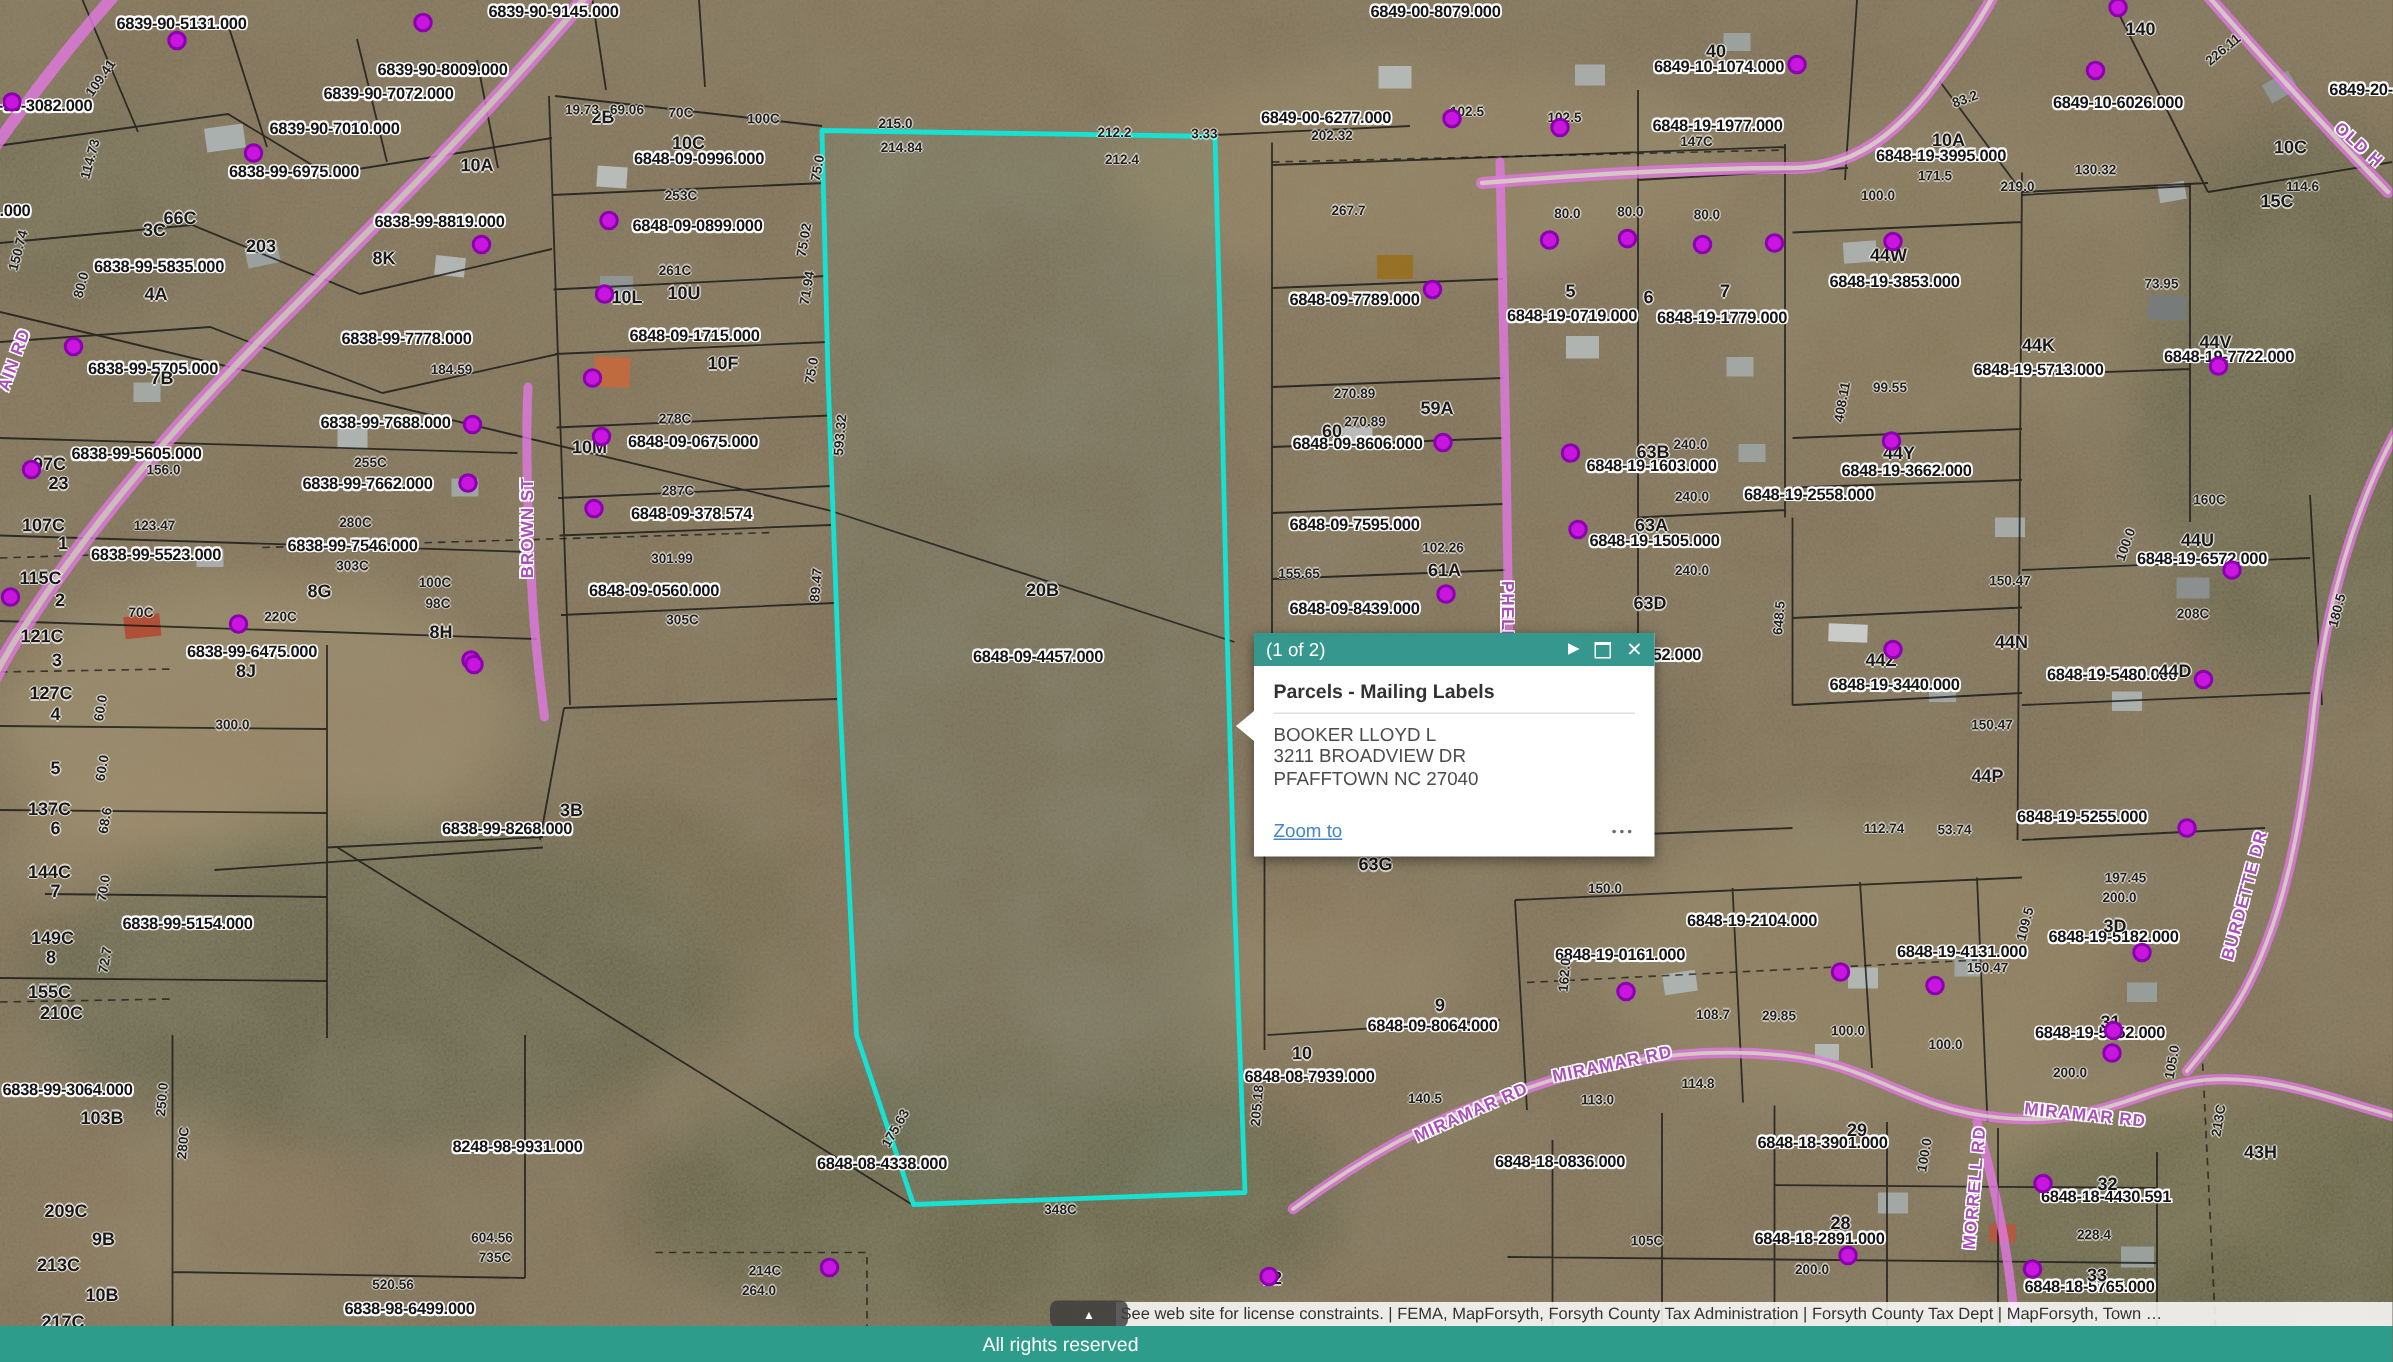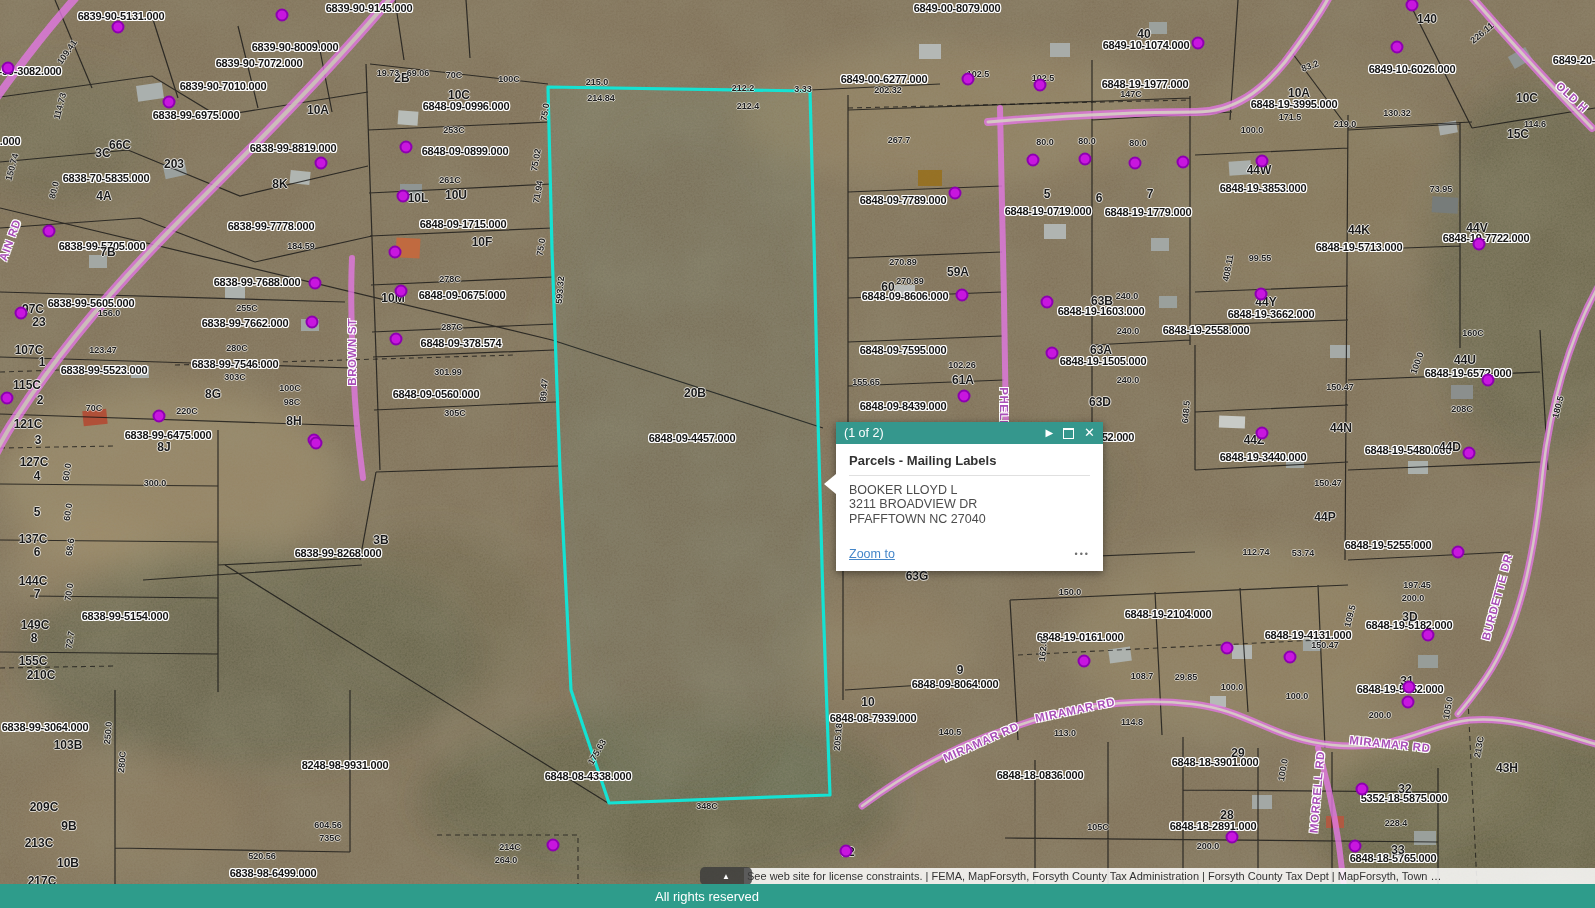--- a/index.html
+++ b/index.html
@@ -159,21 +159,21 @@
 
   <div id="map-labels">
       <div class="plabel" style="left: 121px; top: 16px;">6839-90-5131.000</div>
       <div class="plabel" style="left: 369px; top: 8px;">6839-90-9145.000</div>
       <div class="plabel" style="left: 295px; top: 47px;">6839-90-8009.000</div>
       <div class="plabel" style="left: 259px; top: 63px;">6839-90-7072.000</div>
       <div class="plabel" style="left: 223px; top: 86px;">6839-90-7010.000</div>
       <div class="plabel" style="left: 196px; top: 115px;">6838-99-6975.000</div>
       <div class="plabel" style="left: 30px; top: 71px;">-90-3082.000</div>
       <div class="plabel" style="left: 293px; top: 148px;">6838-99-8819.000</div>
-      <div class="plabel" style="left: 106px; top: 178px;">6838-70-5835.000</div>
+      <div class="plabel" style="left: 106px; top: 178px;">6838-99-5835.000</div>
       <div class="plabel" style="left: 271px; top: 226px;">6838-99-7778.000</div>
       <div class="plabel" style="left: 102px; top: 246px;">6838-99-5705.000</div>
       <div class="plabel" style="left: 257px; top: 282px;">6838-99-7688.000</div>
       <div class="plabel" style="left: 91px; top: 303px;">6838-99-5605.000</div>
       <div class="plabel" style="left: 245px; top: 323px;">6838-99-7662.000</div>
       <div class="plabel" style="left: 235px; top: 364px;">6838-99-7546.000</div>
       <div class="plabel" style="left: 104px; top: 370px;">6838-99-5523.000</div>
       <div class="plabel" style="left: 168px; top: 435px;">6838-99-6475.000</div>
       <div class="plabel" style="left: 338px; top: 553px;">6838-99-8268.000</div>
       <div class="plabel" style="left: 125px; top: 616px;">6838-99-5154.000</div>
@@ -216,31 +216,31 @@
       <div class="plabel" style="left: 1308px; top: 635px;">6848-19-4131.000</div>
       <div class="plabel" style="left: 1388px; top: 545px;">6848-19-5255.000</div>
       <div class="plabel" style="left: 1409px; top: 625px;">6848-19-5182.000</div>
       <div class="plabel" style="left: 1400px; top: 689px;">6848-19-5052.000</div>
       <div class="plabel" style="left: 910px; top: 563px;">6848-09-7293.000</div>
       <div class="plabel" style="left: 955px; top: 684px;">6848-09-8064.000</div>
       <div class="plabel" style="left: 873px; top: 718px;">6848-08-7939.000</div>
       <div class="plabel" style="left: 1040px; top: 775px;">6848-18-0836.000</div>
       <div class="plabel" style="left: 1215px; top: 762px;">6848-18-3901.000</div>
       <div class="plabel" style="left: 1213px; top: 826px;">6848-18-2891.000</div>
-      <div class="plabel" style="left: 1404px; top: 798px;">5352-18-5875.000</div>
+      <div class="plabel" style="left: 1404px; top: 798px;">6848-18-4430.591</div>
       <div class="plabel" style="left: 1393px; top: 858px;">6848-18-5765.000</div>
       <div class="plabel" style="left: 1112px; top: 437px;">0452.000</div>
       <div class="plabel" style="left: 10px; top: 141px;">.000</div>
       <div class="lot" style="left: 402px; top: 78px;">2B</div>
       <div class="lot" style="left: 318px; top: 110px;">10A</div>
       <div class="lot" style="left: 459px; top: 95px;">10C</div>
       <div class="lot" style="left: 174px; top: 164px;">203</div>
       <div class="lot" style="left: 120px; top: 145px;">66C</div>
       <div class="lot" style="left: 103px; top: 153px;">3C</div>
-      <div class="lot" style="left: 256px; top: 184px; margin-left: 24px;">8K</div>
+      <div class="lot" style="left: 256px; top: 172px;">8K</div>
       <div class="lot" style="left: 104px; top: 196px;">4A</div>
       <div class="lot" style="left: 108px; top: 252px;">7B</div>
       <div class="lot" style="left: 39px; top: 322px;">23</div>
       <div class="lot" style="left: 33px; top: 309px;">97C</div>
       <div class="lot" style="left: 42px; top: 362px;">1</div>
       <div class="lot" style="left: 29px; top: 350px;">107C</div>
       <div class="lot" style="left: 40px; top: 400px;">2</div>
       <div class="lot" style="left: 27px; top: 385px;">115C</div>
       <div class="lot" style="left: 38px; top: 440px;">3</div>
       <div class="lot" style="left: 28px; top: 424px;">121C</div>

